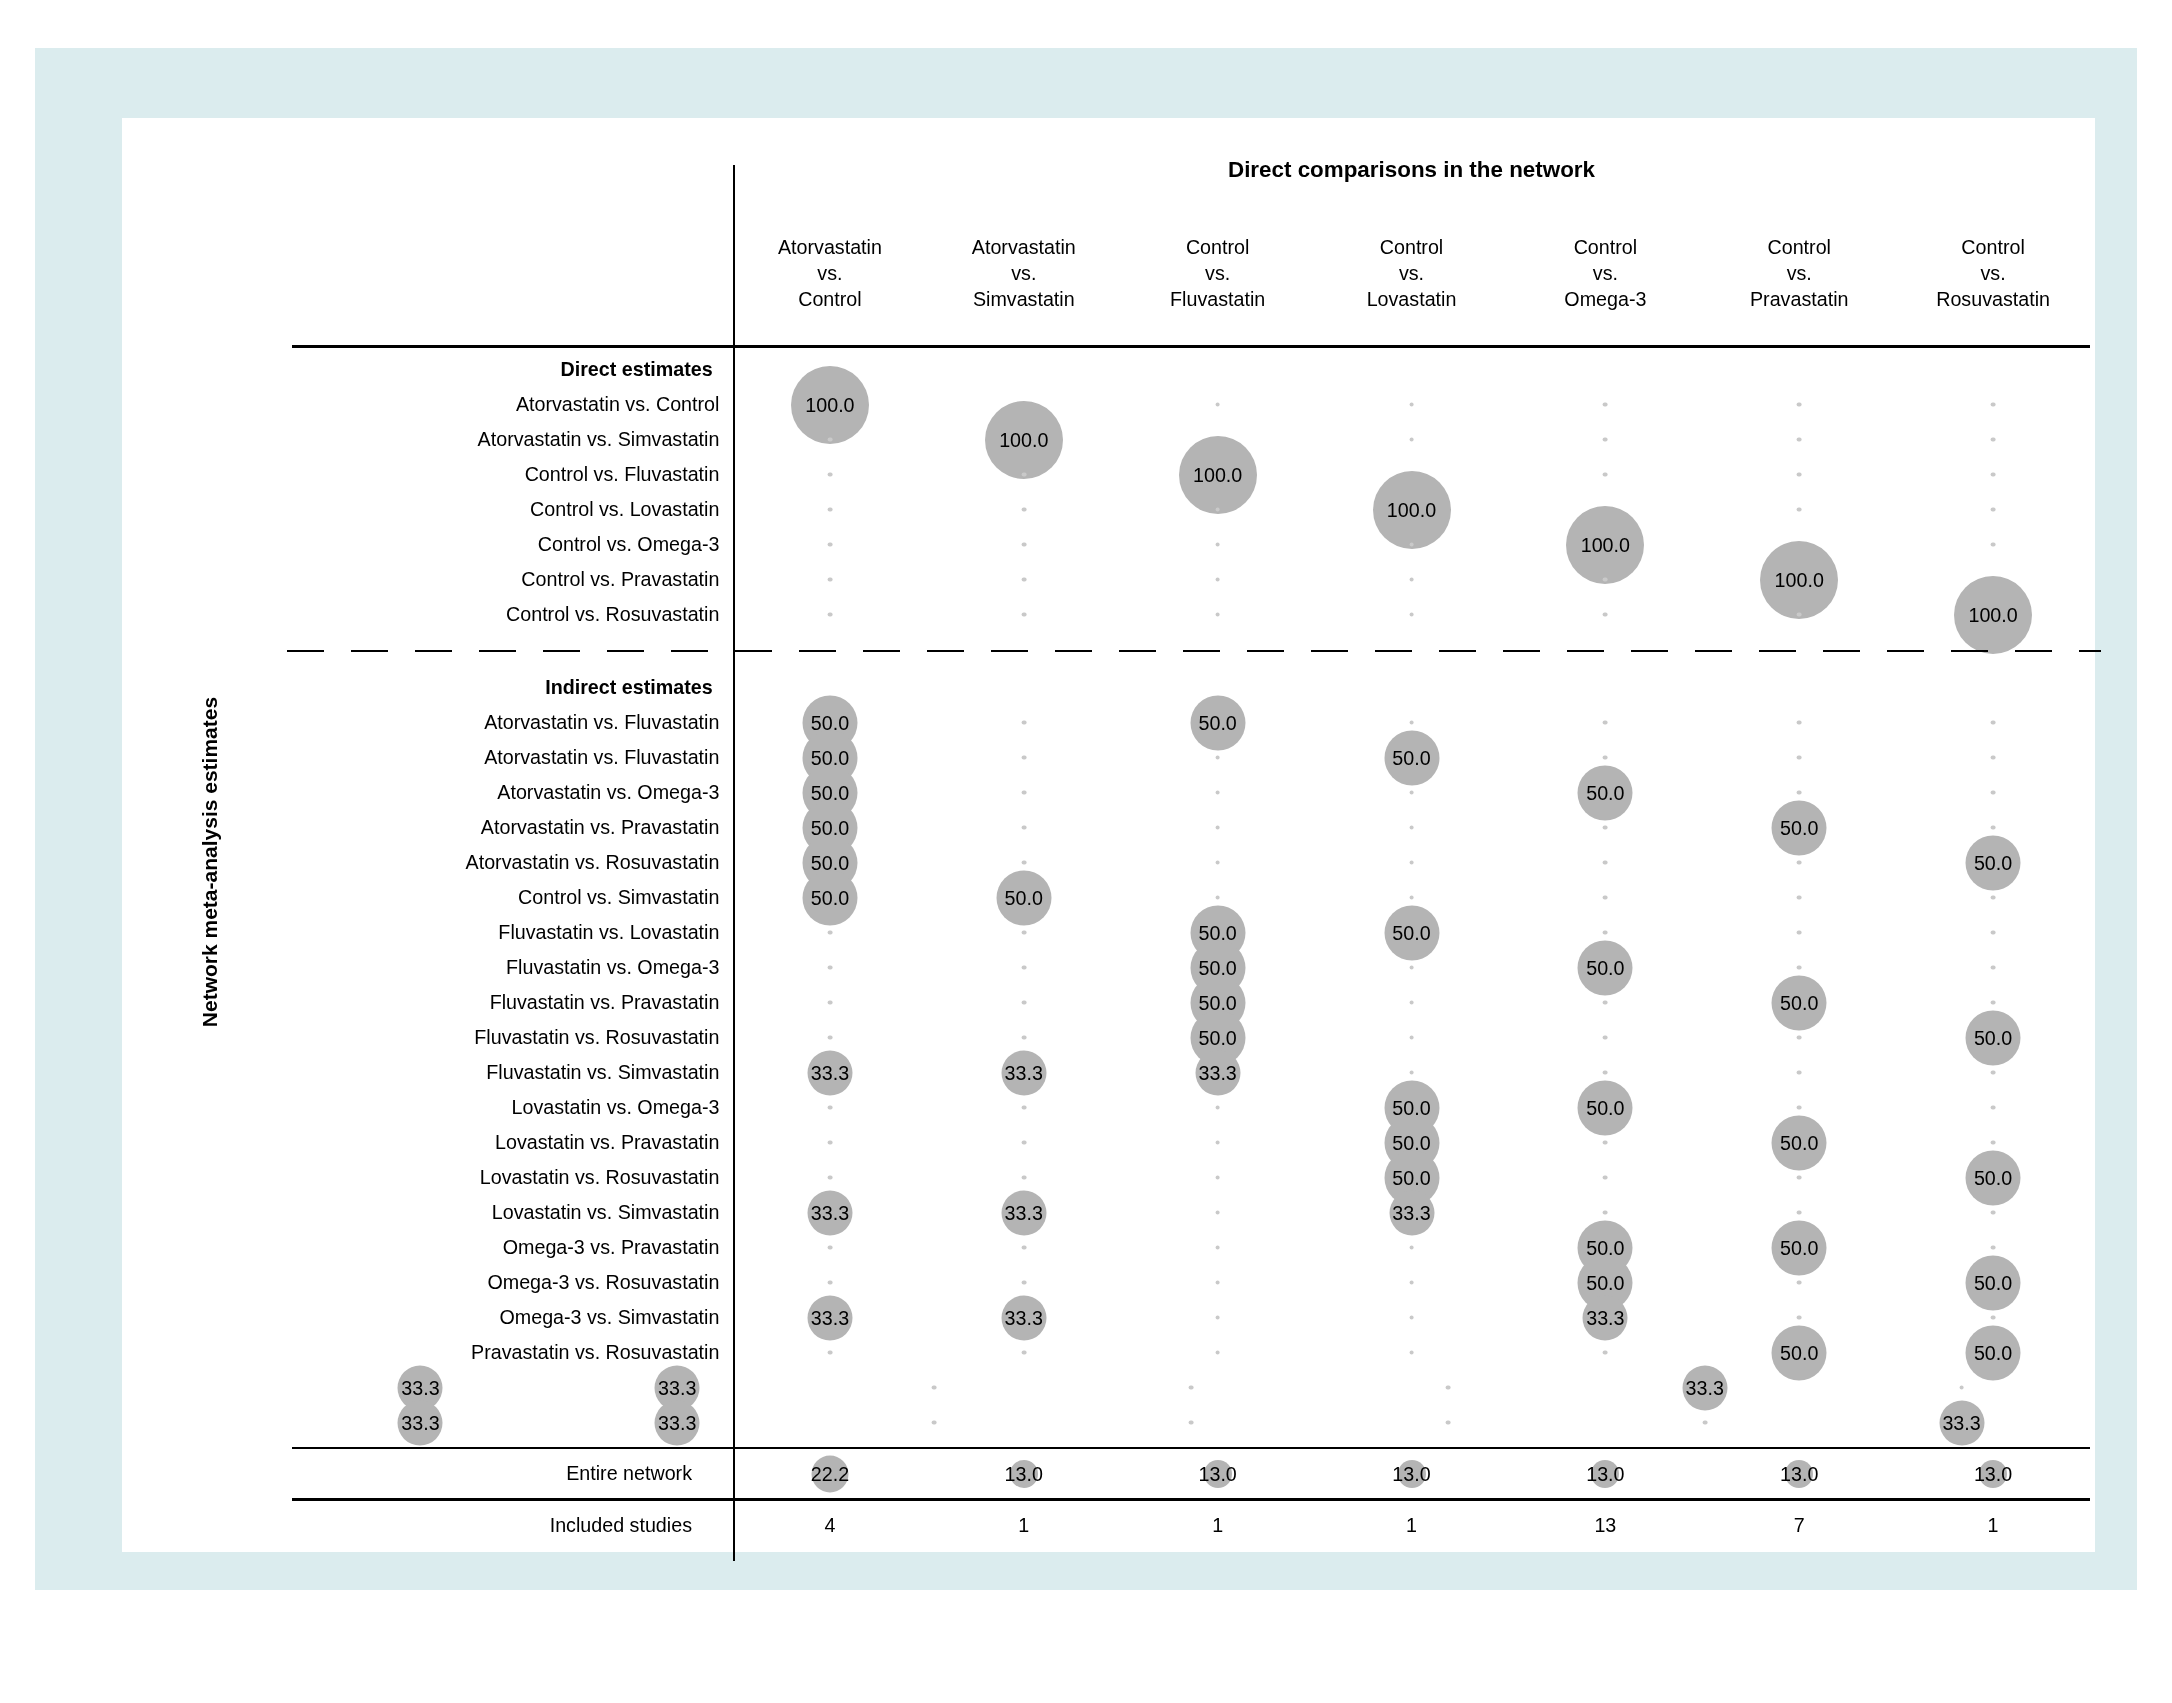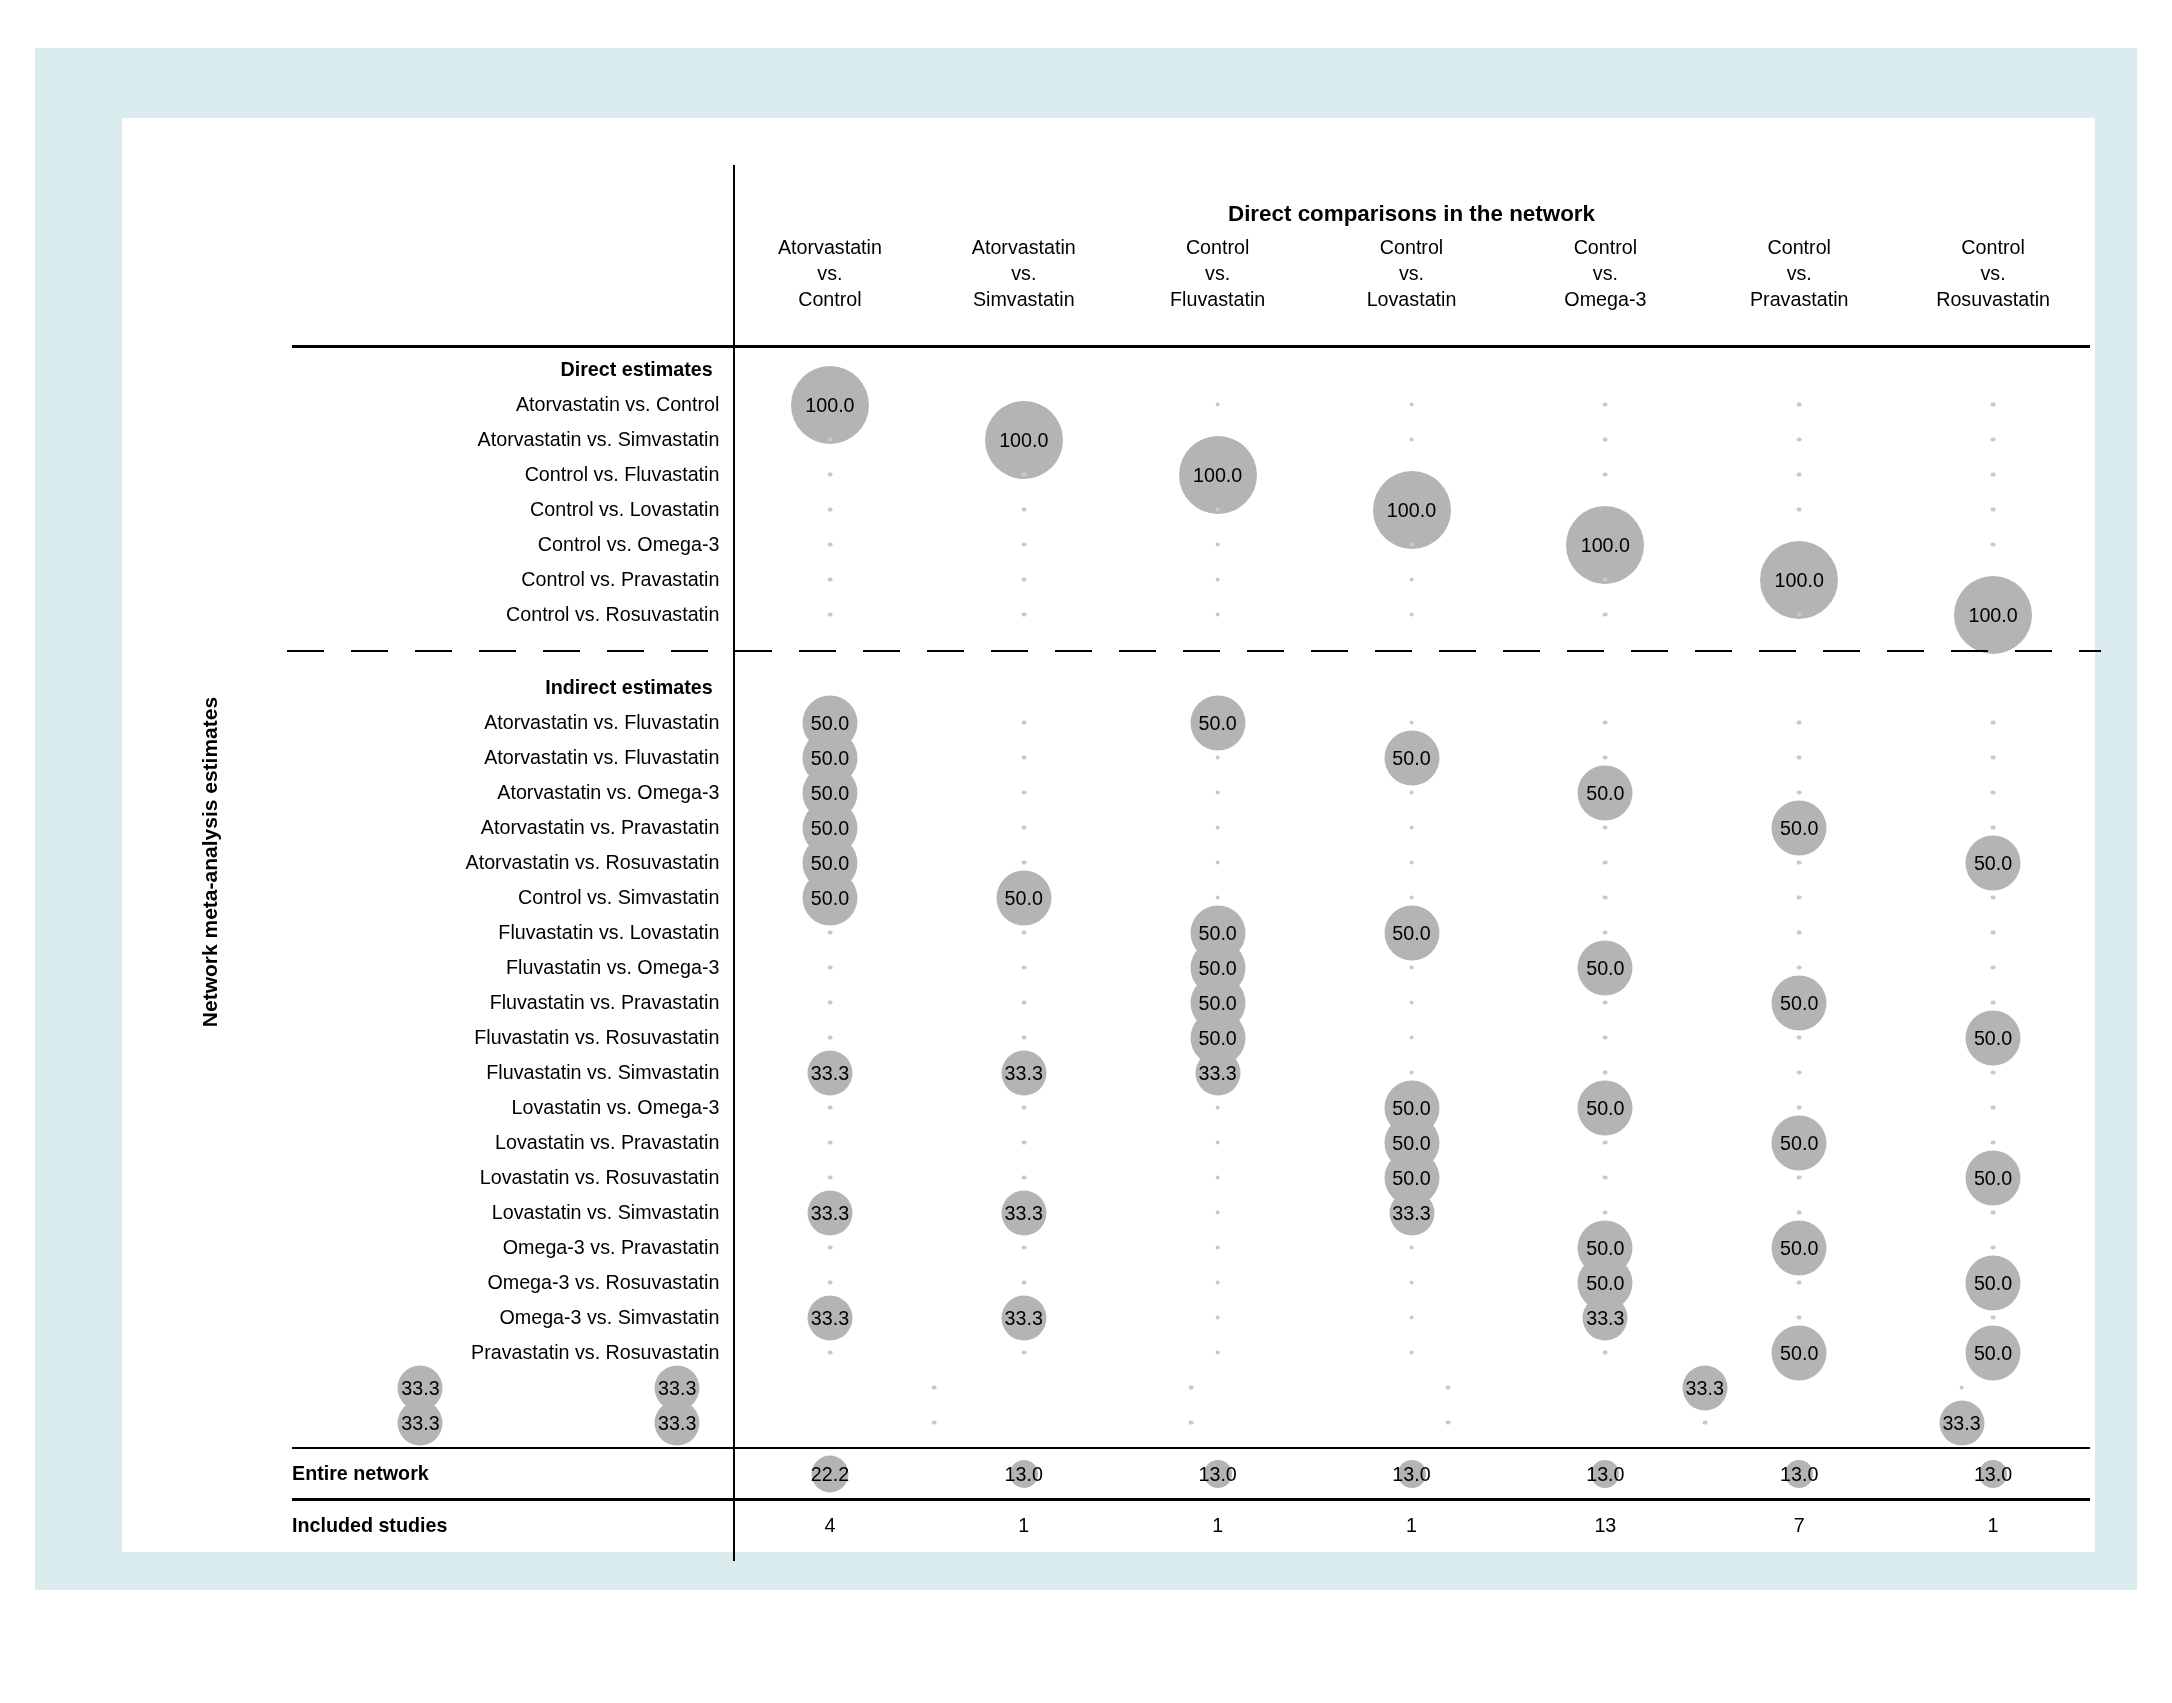--- a/index.html
+++ b/index.html
@@ -8,42 +8,42 @@
     background:#ffffff;
     font-family:"Liberation Sans", sans-serif;
     color:#000;
   }
   .page { position:relative; width:2172px; height:1703px; background:#fff; overflow:hidden; }
   .blue-frame { position:absolute; left:35px; top:48px; width:2102px; height:1542px; background:#dbecee; }
   .white-panel { position:absolute; left:122px; top:118px; width:1973px; height:1434px; background:#ffffff; }
 
   .chart-title {
     position:absolute; left:733px; top:157px; width:1357px;
-    text-align:center; font-size:22.4px; font-weight:bold;margin-top:44px;
+    text-align:center; font-size:22.4px; font-weight:bold;
   }
   .col-headers { position:absolute; left:733px; top:234px; width:1357px; display:flex; }
   .col-header { flex:1; text-align:center; font-size:19.7px; line-height:26px; }
 
   .header-rule { position:absolute; left:292px; top:345px; width:1798px; height:2.7px; background:#000; }
   .vline { position:absolute; left:733px; top:165px; width:2px; height:1396px; background:#000; }
 
   .y-axis-label {
     position:absolute; left:210px; top:862px;
     transform:translate(-50%,-50%) rotate(-90deg);
     font-size:21px; font-weight:bold; white-space:nowrap;
   }
 
   .rows { position:absolute; left:292px; top:352px; width:1798px; }
   .row { display:flex; height:35px; align-items:center; }
   .row-label {
     width:441px; text-align:right; padding-right:13.6px;
     font-size:19.7px; line-height:35px; white-space:nowrap;
   }
   .row.section .row-label { font-weight:bold; padding-right:20.4px; }
-  .row.summary .row-label { font-weight:bold; text-align:left; padding-right:41px; }
+  .row.summary .row-label { font-weight:normal; text-align:right; padding-right:41px; }
 
   .cell { flex:1; position:relative; height:35px; }
   .bubble {
     position:absolute; left:50%; top:50%;
     transform:translate(-50%,-50%); border-radius:50%;
     background:#b4b4b4;
   }
   .cell-value {
     position:absolute; left:50%; top:50%;
     transform:translate(-50%,-50%);

